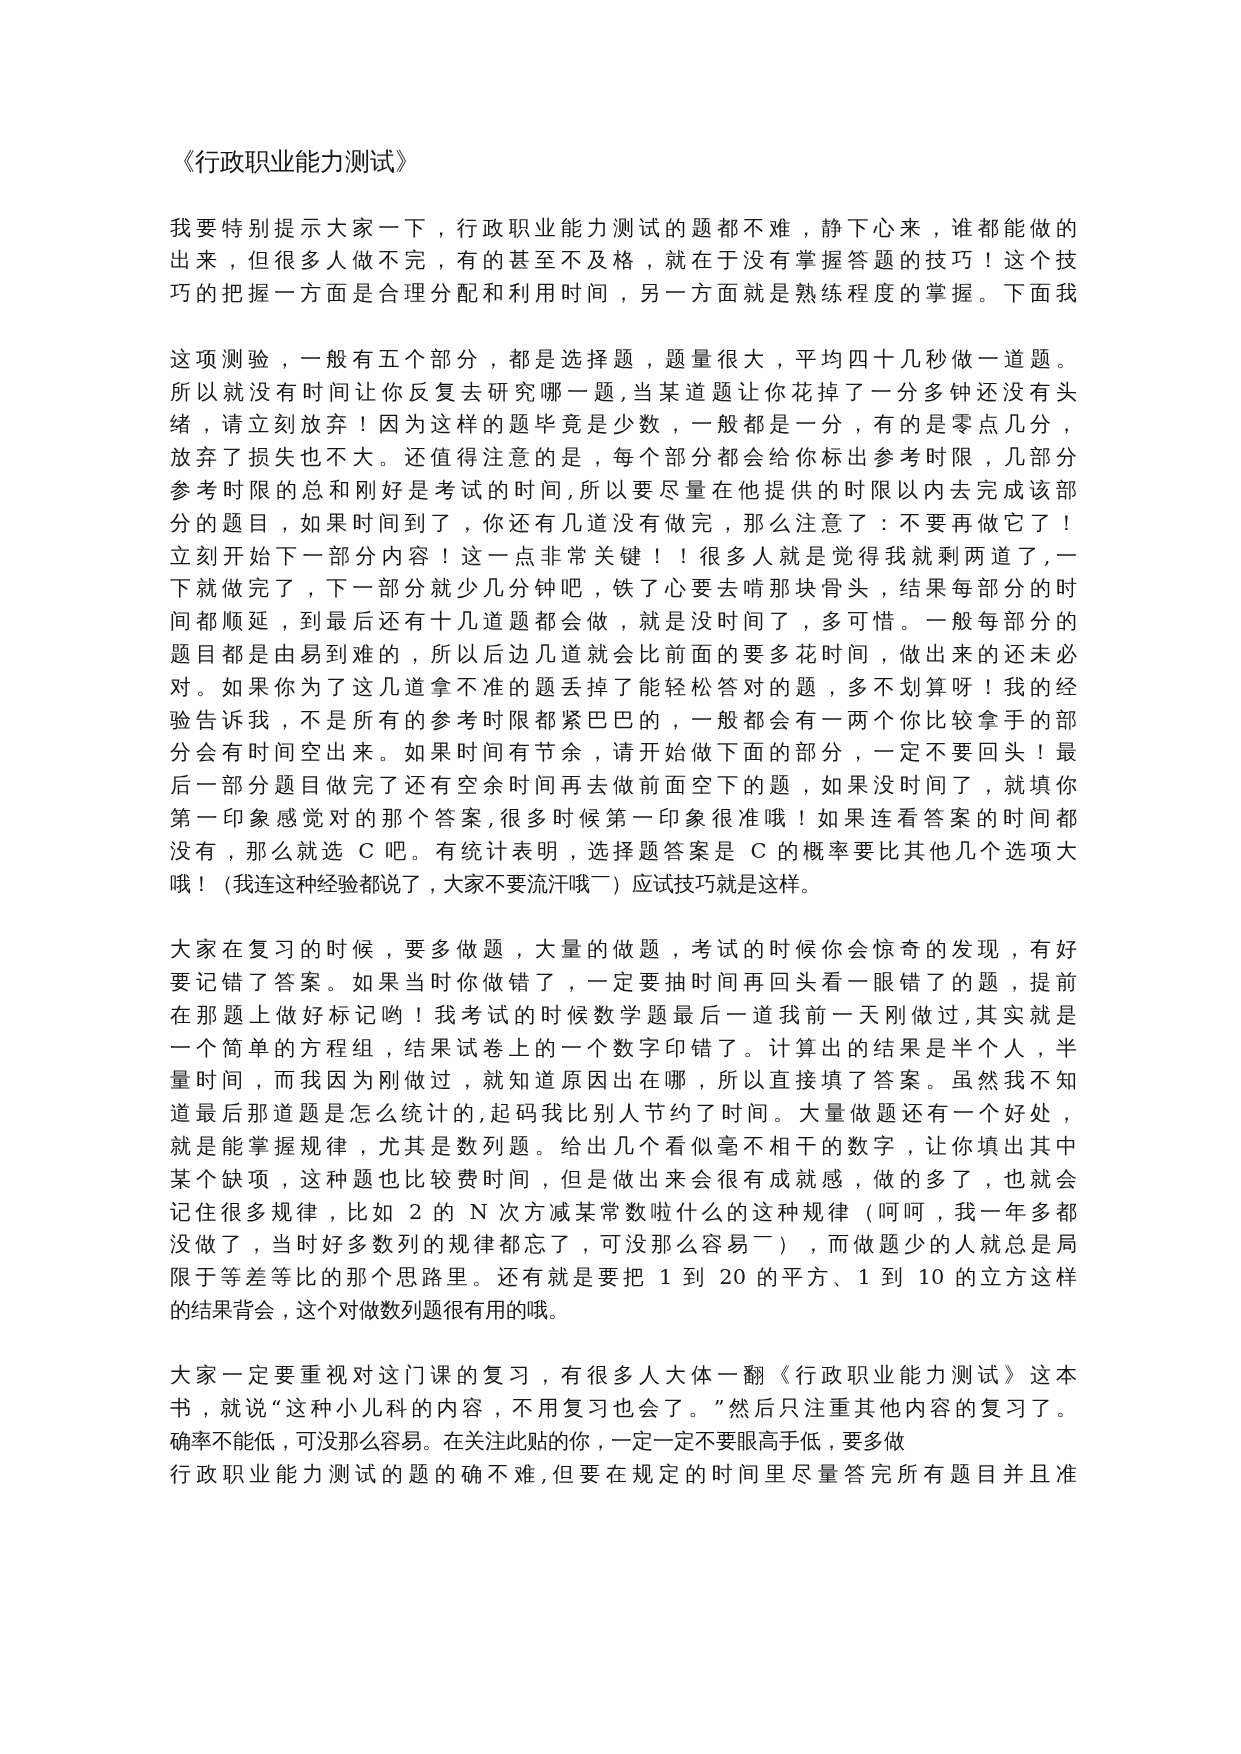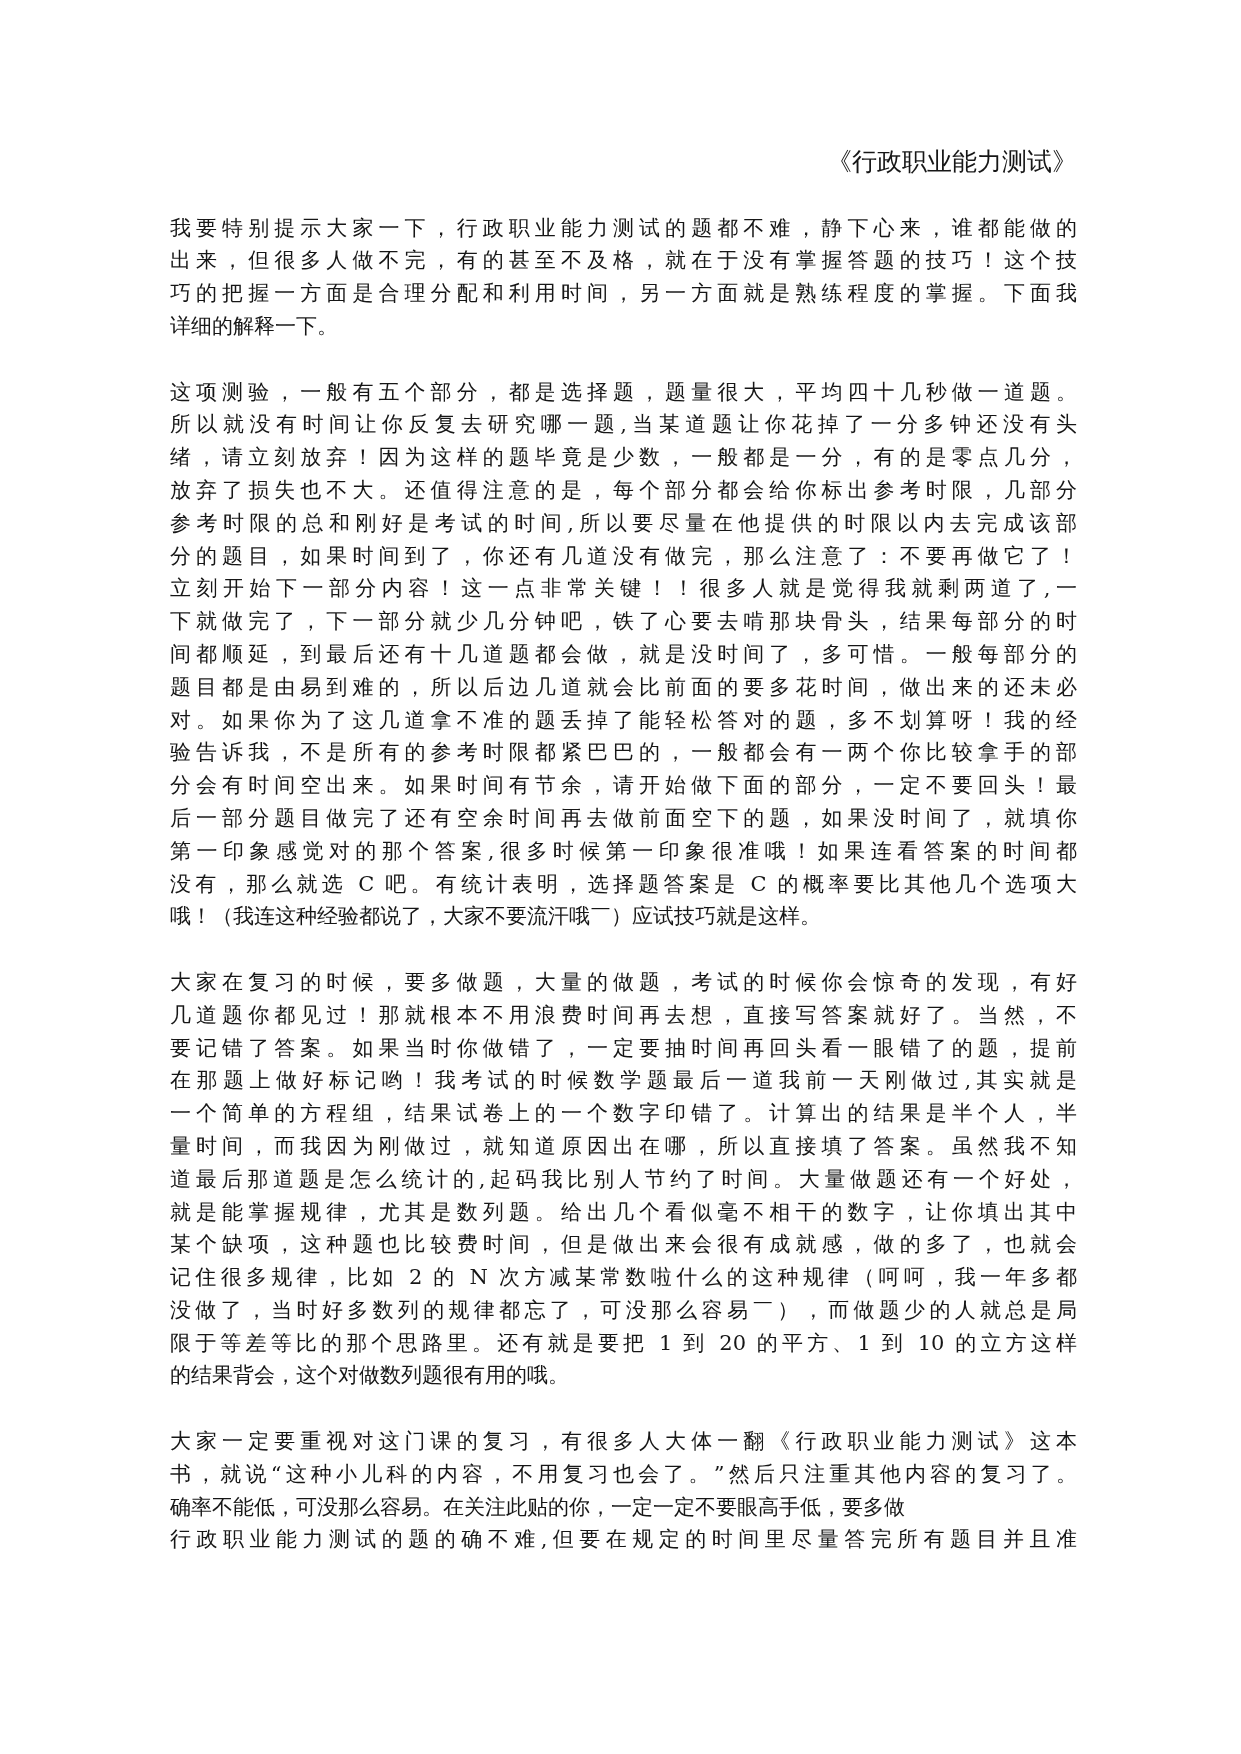--- a/index.html
+++ b/index.html
@@ -17,21 +17,21 @@
     overflow: hidden;
     color: #161616;
     font-family: "DejaVu Serif", "Liberation Serif", serif;
   }
   .doc-title {
     font-size: 25px;
     line-height: 32.8px;
     height: 32.8px;
     margin: 0 0 32.8px 0;
     font-weight: normal;
-    text-align: right;
+    text-align: left;
     white-space: nowrap;
   }
   .paragraph {
     margin: 0 0 32.8px 0;
   }
   .line {
     font-size: 21px;
     line-height: 32.8px;
     height: 32.8px;
     text-align: justify;
@@ -46,21 +46,20 @@
 </head>
 <body>
 
 <div class="page">
   <div class="doc-title">《行政职业能力测试》</div>
   <div>
       <div class="paragraph">
         <div class="line">我要特别提示大家一下，行政职业能力测试的题都不难，静下心来，谁都能做的</div>
         <div class="line">出来，但很多人做不完，有的甚至不及格，就在于没有掌握答题的技巧！这个技</div>
         <div class="line">巧的把握一方面是合理分配和利用时间，另一方面就是熟练程度的掌握。下面我</div>
-        <div class="line last">详细的解释一下。</div>
       </div>
       <div class="paragraph">
         <div class="line">这项测验，一般有五个部分，都是选择题，题量很大，平均四十几秒做一道题。</div>
         <div class="line">所以就没有时间让你反复去研究哪一题,当某道题让你花掉了一分多钟还没有头</div>
         <div class="line">绪，请立刻放弃！因为这样的题毕竟是少数，一般都是一分，有的是零点几分，</div>
         <div class="line">放弃了损失也不大。还值得注意的是，每个部分都会给你标出参考时限，几部分</div>
         <div class="line">参考时限的总和刚好是考试的时间,所以要尽量在他提供的时限以内去完成该部</div>
         <div class="line">分的题目，如果时间到了，你还有几道没有做完，那么注意了：不要再做它了！</div>
         <div class="line">立刻开始下一部分内容！这一点非常关键！！很多人就是觉得我就剩两道了,一</div>
         <div class="line">下就做完了，下一部分就少几分钟吧，铁了心要去啃那块骨头，结果每部分的时</div>
@@ -69,21 +68,20 @@
         <div class="line">对。如果你为了这几道拿不准的题丢掉了能轻松答对的题，多不划算呀！我的经</div>
         <div class="line">验告诉我，不是所有的参考时限都紧巴巴的，一般都会有一两个你比较拿手的部</div>
         <div class="line">分会有时间空出来。如果时间有节余，请开始做下面的部分，一定不要回头！最</div>
         <div class="line">后一部分题目做完了还有空余时间再去做前面空下的题，如果没时间了，就填你</div>
         <div class="line">第一印象感觉对的那个答案,很多时候第一印象很准哦！如果连看答案的时间都</div>
         <div class="line">没有，那么就选 C 吧。有统计表明，选择题答案是 C 的概率要比其他几个选项大</div>
         <div class="line last">哦！（我连这种经验都说了，大家不要流汗哦￣）应试技巧就是这样。</div>
       </div>
       <div class="paragraph">
         <div class="line">大家在复习的时候，要多做题，大量的做题，考试的时候你会惊奇的发现，有好</div>
-        <div class="line">几道题你都见过！那就根本不用浪费时间再去想，直接写答案就好了。当然，不</div>
         <div class="line">要记错了答案。如果当时你做错了，一定要抽时间再回头看一眼错了的题，提前</div>
         <div class="line">在那题上做好标记哟！我考试的时候数学题最后一道我前一天刚做过,其实就是</div>
         <div class="line">一个简单的方程组，结果试卷上的一个数字印错了。计算出的结果是半个人，半</div>
         <div class="line">量时间，而我因为刚做过，就知道原因出在哪，所以直接填了答案。虽然我不知</div>
         <div class="line">道最后那道题是怎么统计的,起码我比别人节约了时间。大量做题还有一个好处，</div>
         <div class="line">就是能掌握规律，尤其是数列题。给出几个看似毫不相干的数字，让你填出其中</div>
         <div class="line">某个缺项，这种题也比较费时间，但是做出来会很有成就感，做的多了，也就会</div>
         <div class="line">记住很多规律，比如 2 的 N 次方减某常数啦什么的这种规律（呵呵，我一年多都</div>
         <div class="line">没做了，当时好多数列的规律都忘了，可没那么容易￣），而做题少的人就总是局</div>
         <div class="line">限于等差等比的那个思路里。还有就是要把 1 到 20 的平方、1 到 10 的立方这样</div>

